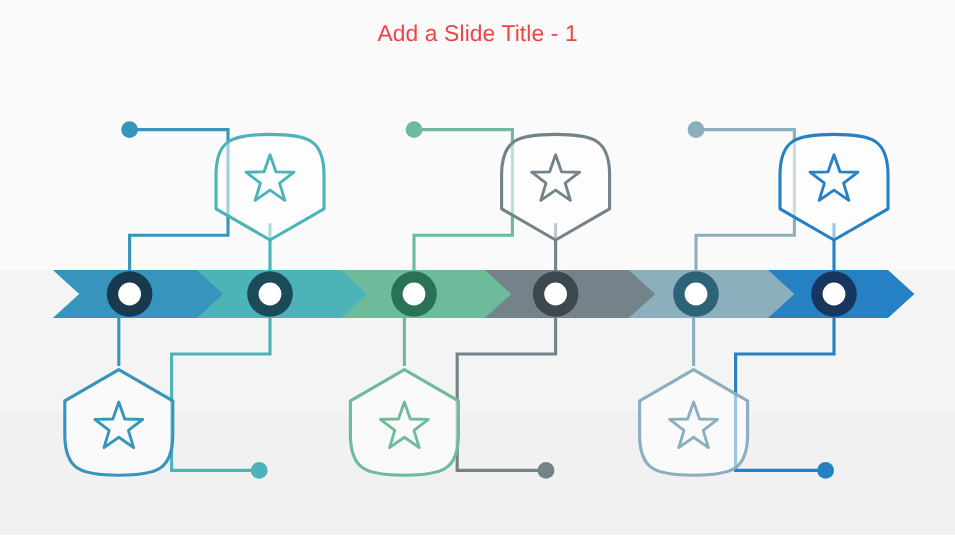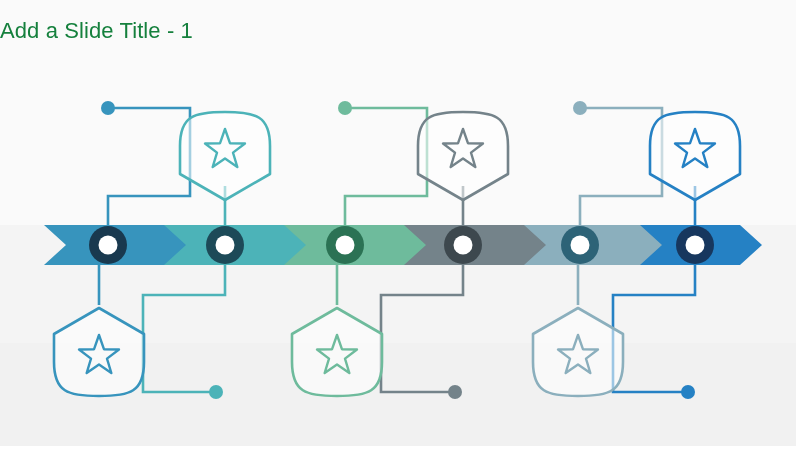--- a/index.html
+++ b/index.html
@@ -10,22 +10,22 @@
     position:relative;
   }
   #stage{position:absolute;inset:0;width:796px;height:450px;}
   .band{position:absolute;left:0;width:796px;}
   #band-top{top:0;height:225px;background:#fafafa;}
   #band-mid{top:225px;height:118px;background:#f4f4f4;}
   #band-low{top:343px;height:103px;background:#f1f1f1;}
   #band-foot{top:446px;height:4px;background:#ffffff;}
   #title{
     position:absolute;left:0;top:18px;width:796px;
-    text-align:left;
-    font-size:22px;color:#15803d;
+    text-align:center;
+    font-size:19px;color:#ef4444;
     font-family:"Liberation Sans", sans-serif;
     letter-spacing:0.1px;
     white-space:nowrap;
   }
   #vec{position:absolute;left:0;top:0;}
 </style>
 </head>
 <body>
 
 <div id="stage">

